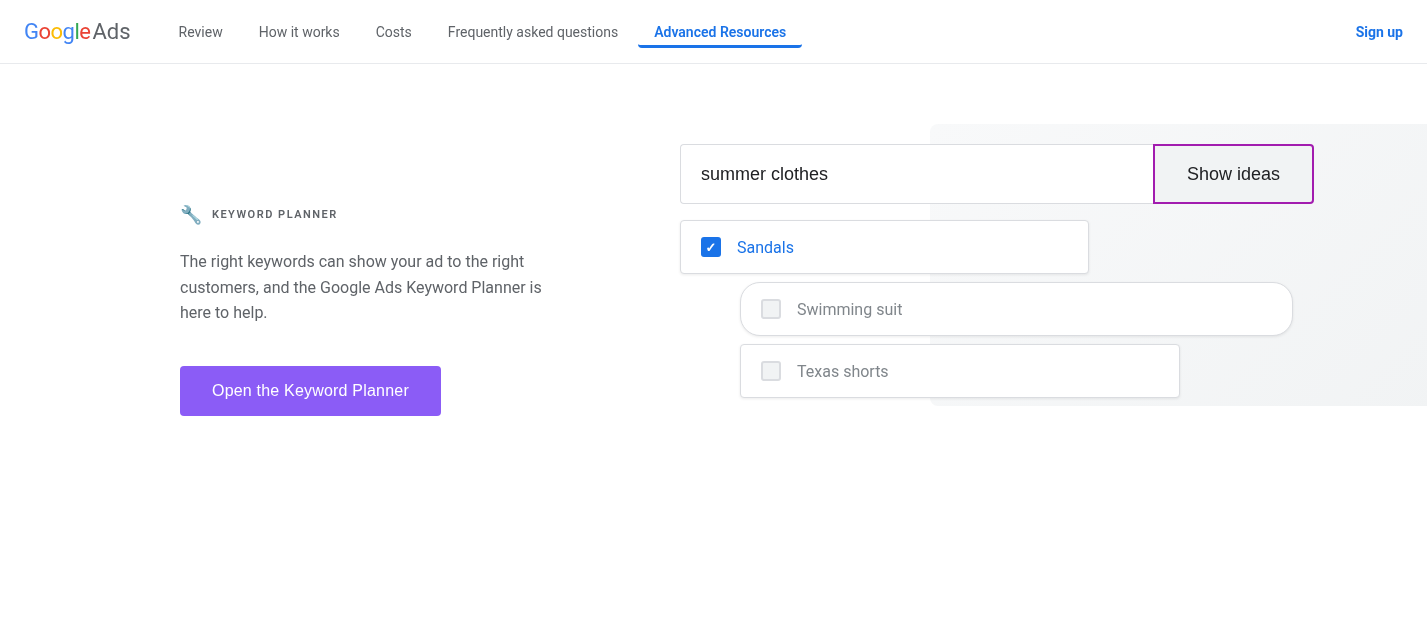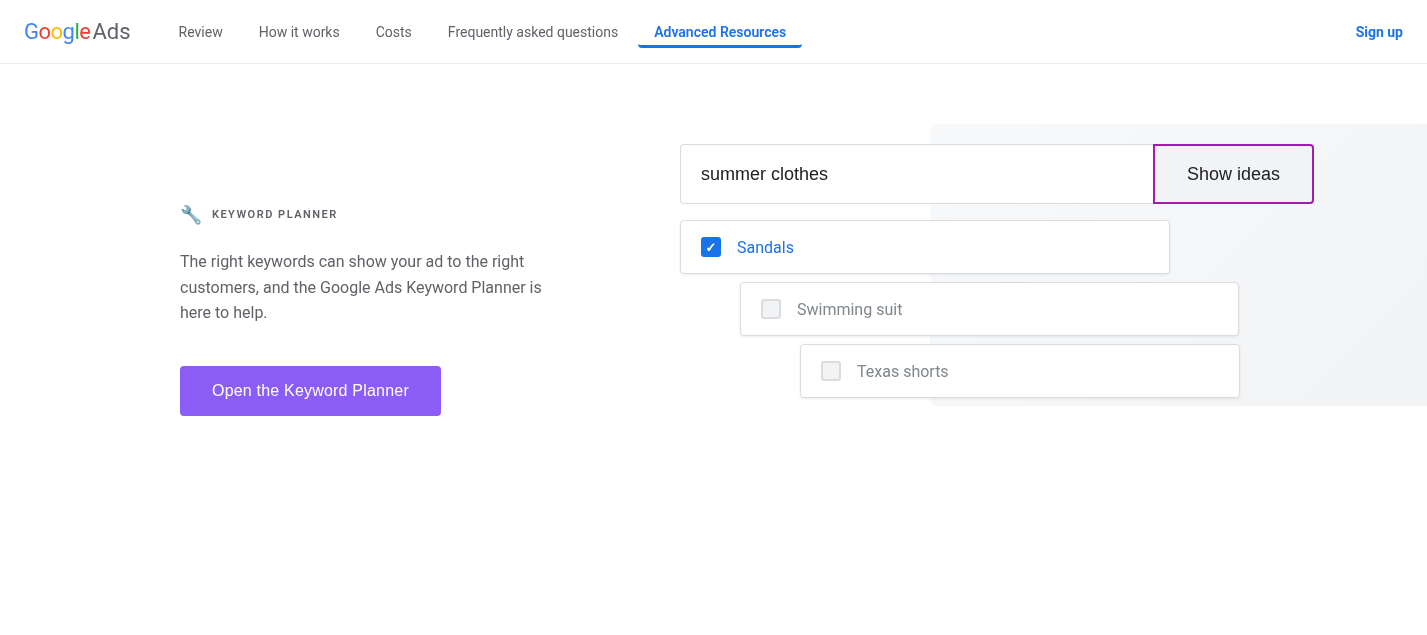--- a/index.html
+++ b/index.html
@@ -86,23 +86,23 @@
     .keyword-results {
       position: relative; margin-top: 16px; width: 700px;
     }
     .keyword-item {
       display: flex; align-items: center; gap: 16px;
       background: #fff; border: 1px solid #e8eaed;
       border-radius: 4px; padding: 16px 20px;
       margin-bottom: 8px; box-shadow: 0 1px 3px rgba(0,0,0,0.08);
       position: relative;
     }
-    .keyword-item.checked { background: #fff; border-color: #dadce0; width: 490px; }
-    .keyword-item.unchecked1 { background: #fff; border-color: #dadce0; width: 499px; margin-left: 60px; }
-    .keyword-item.unchecked2 { background: #fff; border-color: #dadce0; width: 440px; margin-left: 120px; }
+    .keyword-item.checked { background: #fff; border-color: #dadce0; width: 409px; }
+    .keyword-item.unchecked1 { background: #fff; border-color: #dadce0; width: 553px; margin-left: 60px; border-radius: 20px; }
+    .keyword-item.unchecked2 { background: #fff; border-color: #dadce0; width: 440px; margin-left: 60px; }
 
     .checkbox {
       width: 20px; height: 20px; border-radius: 3px;
       border: 2px solid #dadce0; display: flex; align-items: center; justify-content: center;
       flex-shrink: 0; cursor: pointer;
     }
     .checkbox.checked { background: #1a73e8; border-color: #1a73e8; }
     .checkbox.checked::after {
       content: '✓'; color: #fff; font-size: 13px; font-weight: 700;
     }

